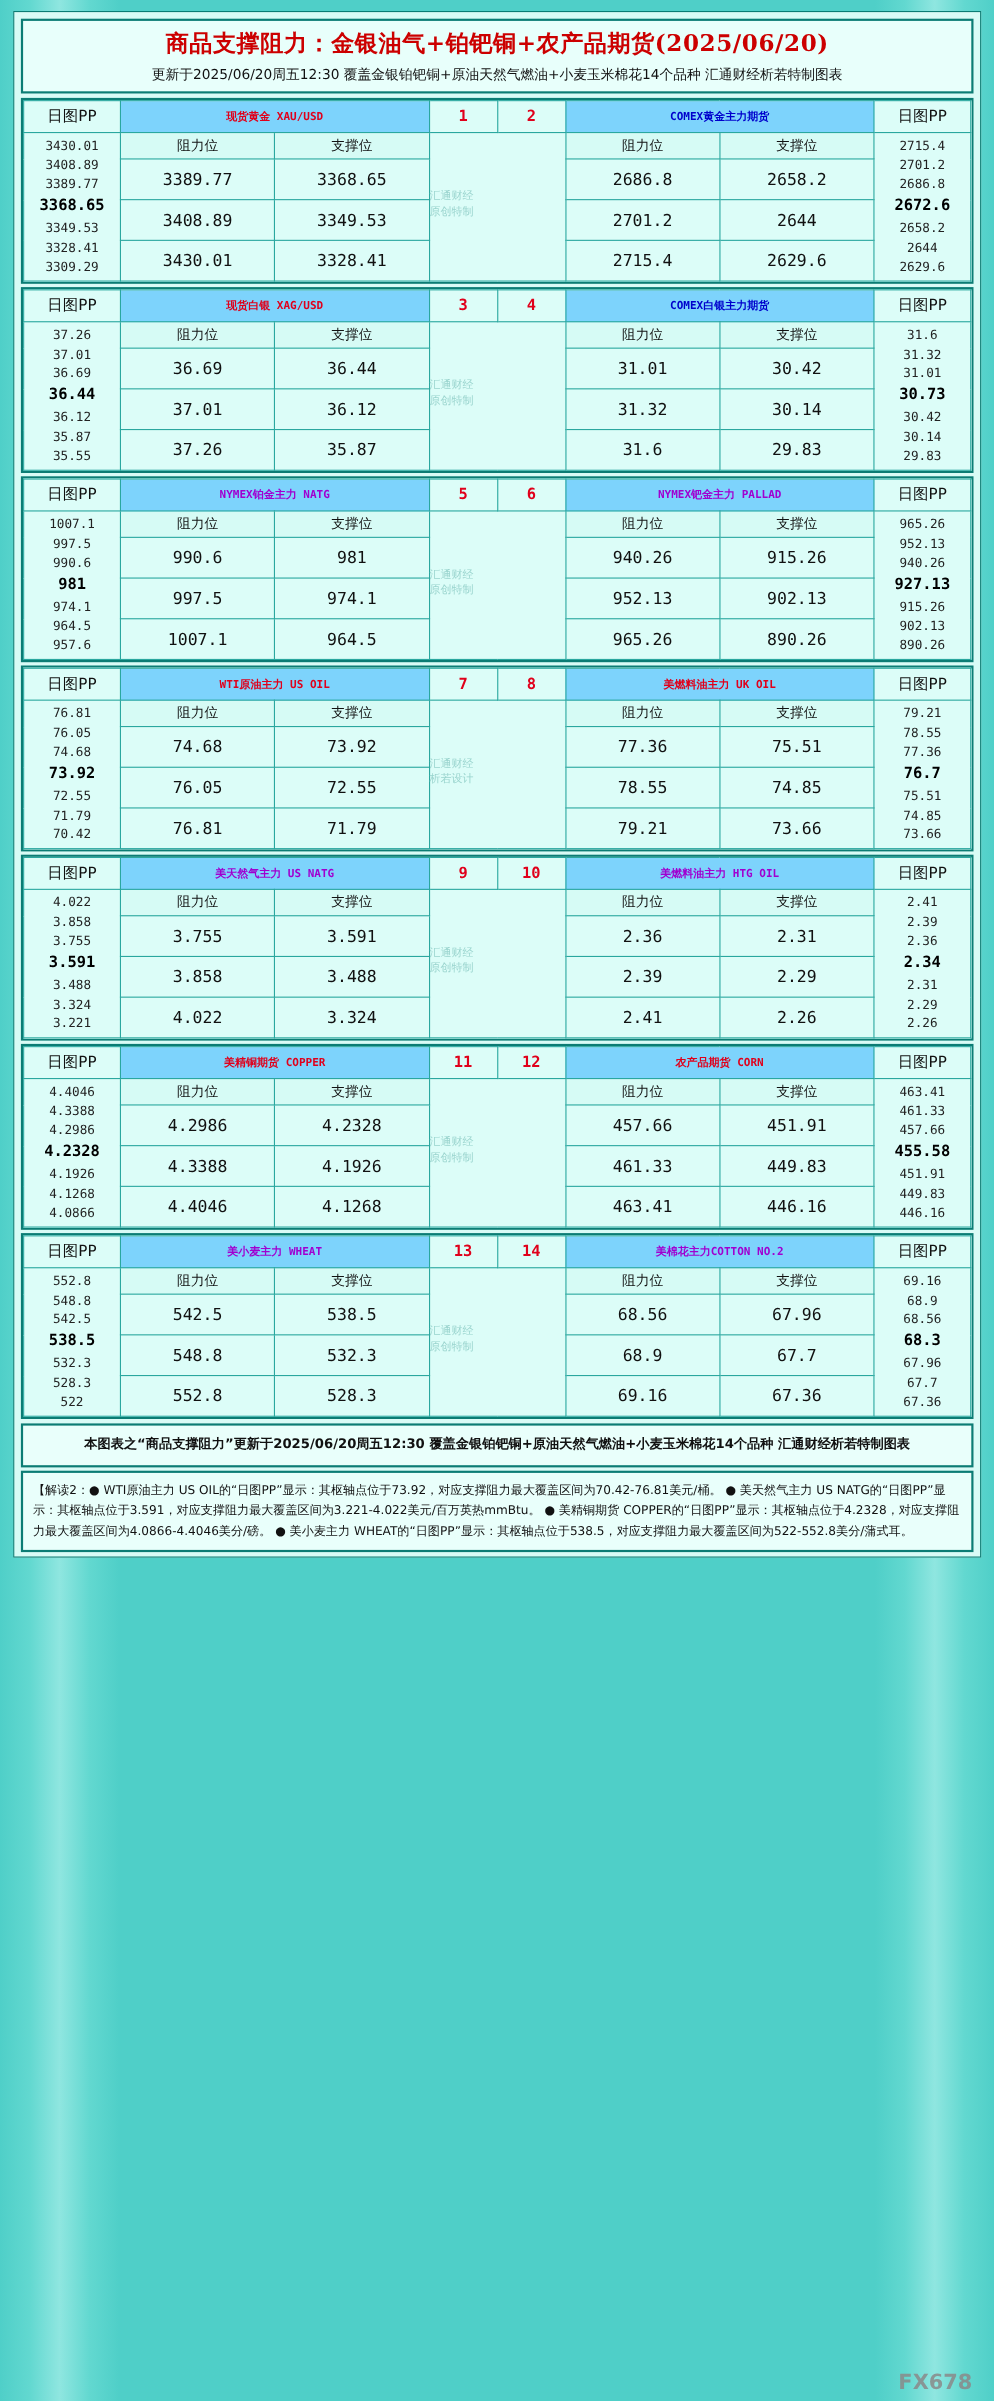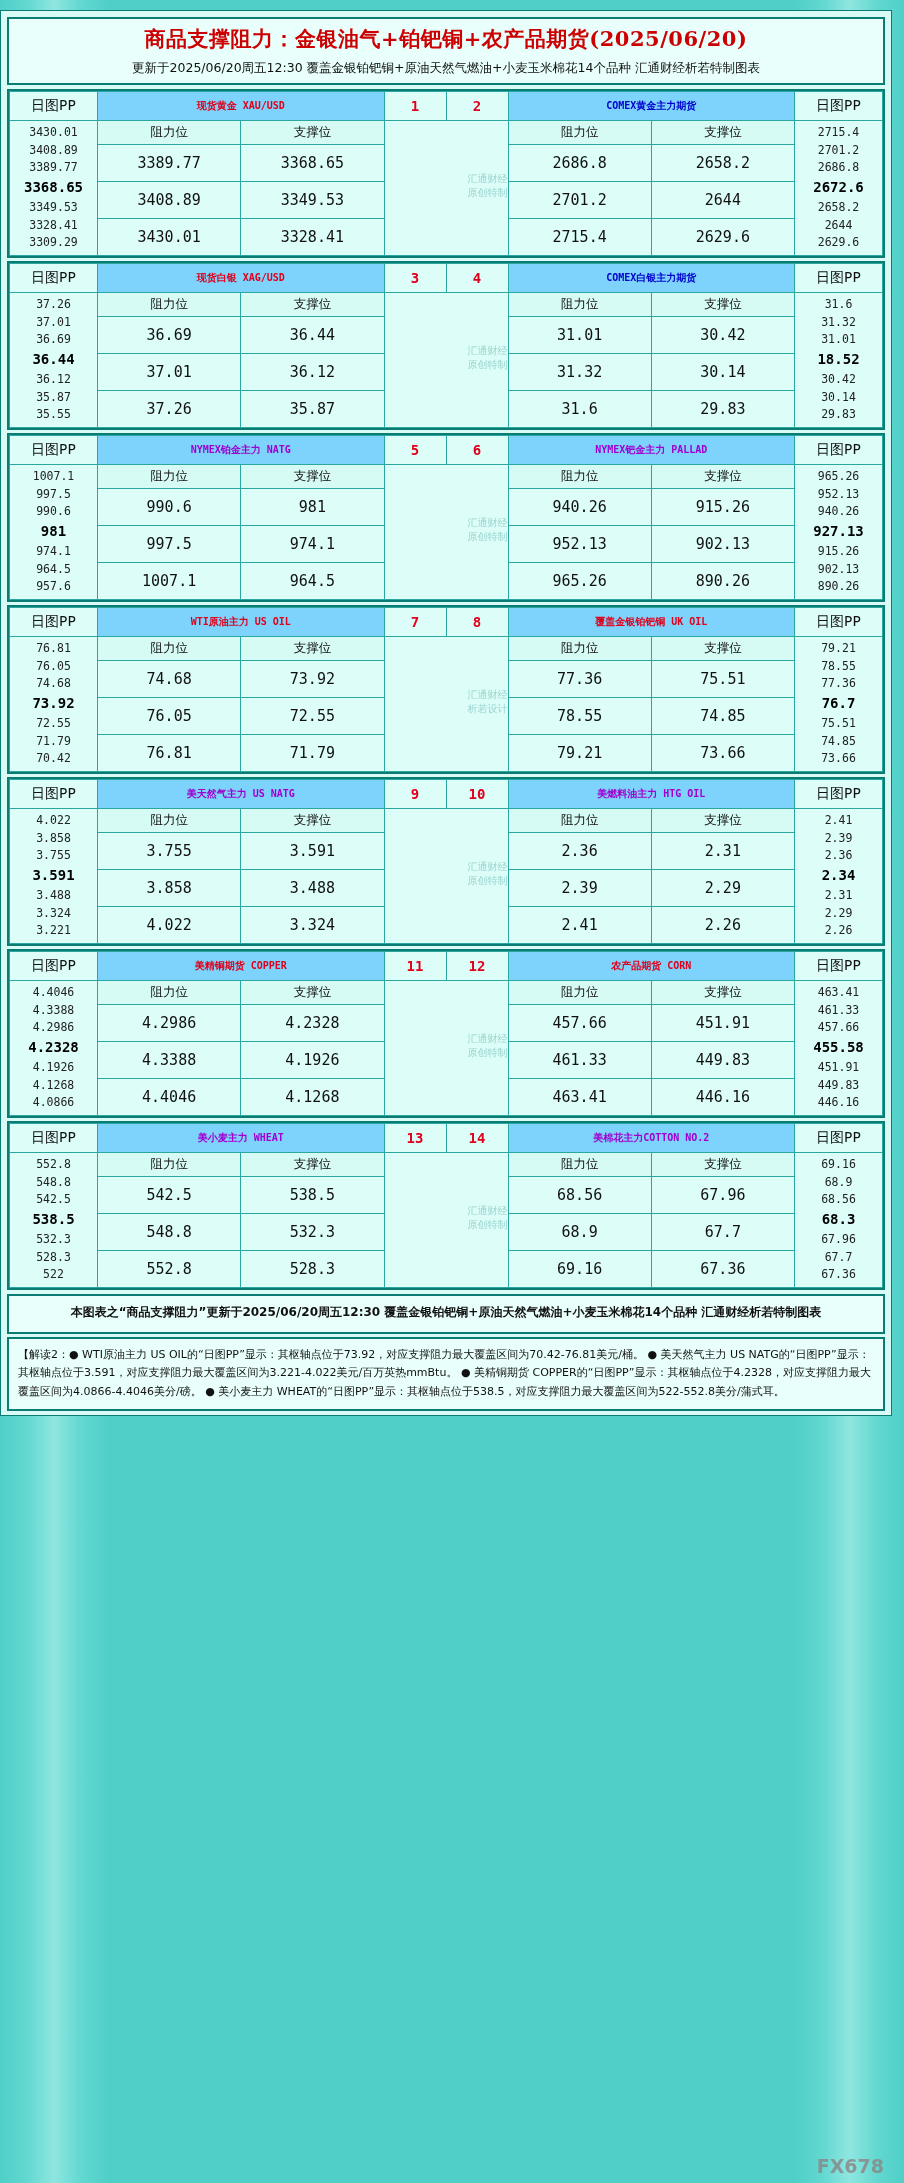--- a/index.html
+++ b/index.html
@@ -7,21 +7,21 @@
     margin: 0;
     padding: 0;
     background: #5fd6cf;
     font-family: "Liberation Sans", sans-serif;
     width: 904px;
   }
   .page {
     width: 904px;
     min-height: 2183px;
     background: linear-gradient(90deg,#4fcfc8 0%, #62d8d0 3%, #8fe6e0 6%, #62d8d0 9%, #4fcfc8 12%, #4fcfc8 88%, #62d8d0 91%, #8fe6e0 94%, #62d8d0 97%, #4fcfc8 100%);
-    padding: 10px 12px 6px 0;
+    padding: 10px 12px 6px 12px;
     position: relative;
   }
   .inner {
     background: #d9fbf6;
     border: 1px solid #0b7c74;
     padding: 6px 6px 4px 6px;
   }
   .title-box {
     background: #e8fffb;
     border: 2px solid #0b7c74;
@@ -107,21 +107,21 @@
   }
   .midnum {
     text-align: center;
     font-weight: bold;
     font-size: 14px;
     font-family: "DejaVu Sans Mono", monospace;
     color: #e0001b;
     padding: 5px 0;
   }
   .watermark {
-    text-align: right;
+    text-align: left;
     font-size: 10px;
     color: #9ad4ce;
     line-height: 1.4;
     font-family: "DejaVu Sans", sans-serif;
     padding-bottom: 4px;
   }
   .footer-box {
     border: 2px solid #0b7c74;
     background: #e9fffb;
     padding: 7px 9px;
@@ -288,21 +288,21 @@
                     <div>原创特制</div>
                   </div>
                 </td>
                 <td class="subhdr">阻力位</td>
                 <td class="subhdr">支撑位</td>
                 <td class="ppcol leftpp" rowspan="4">
                   <div class="pplist">
                     <div class="">31.6</div>
                     <div class="">31.32</div>
                     <div class="">31.01</div>
-                    <div class="pivot">18.52</div>
+                    <div class="pivot">30.73</div>
                     <div class="">30.42</div>
                     <div class="">30.14</div>
                     <div class="">29.83</div>
                   </div>
                 </td>
               </tr>
               <tr>
                 <td class="val">36.69</td>
                 <td class="val">36.44</td>
                 <td class="val">31.01</td>
@@ -410,21 +410,21 @@
               <col>
               <col>
               <col class="ppcol">
             </colgroup>
             <tbody>
               <tr>
                 <td class="hdr">日图PP</td>
                 <td class="sym red" colspan="2">WTI原油主力 US OIL</td>
                 <td class="midnum">7</td>
                 <td class="midnum">8</td>
-                <td class="sym red" colspan="2">覆盖金银铂钯铜 UK OIL</td>
+                <td class="sym red" colspan="2">美燃料油主力 UK OIL</td>
                 <td class="hdr">日图PP</td>
               </tr>
               <tr>
                 <td class="ppcol leftpp" rowspan="4">
                   <div class="pplist">
                     <div class="">76.81</div>
                     <div class="">76.05</div>
                     <div class="">74.68</div>
                     <div class="pivot">73.92</div>
                     <div class="">72.55</div>

